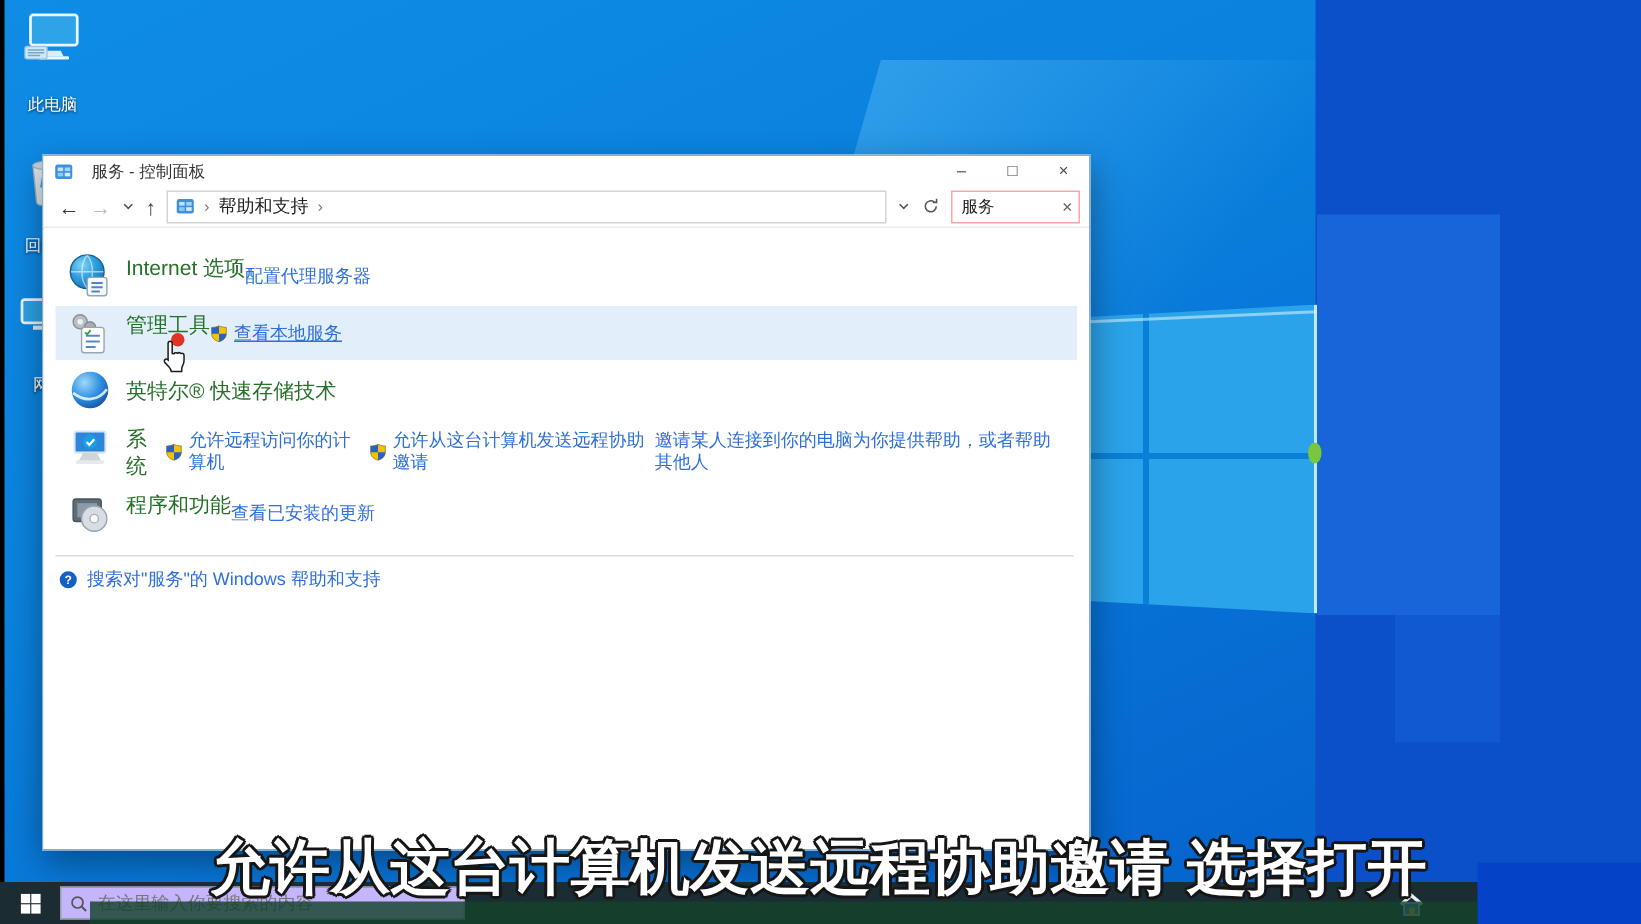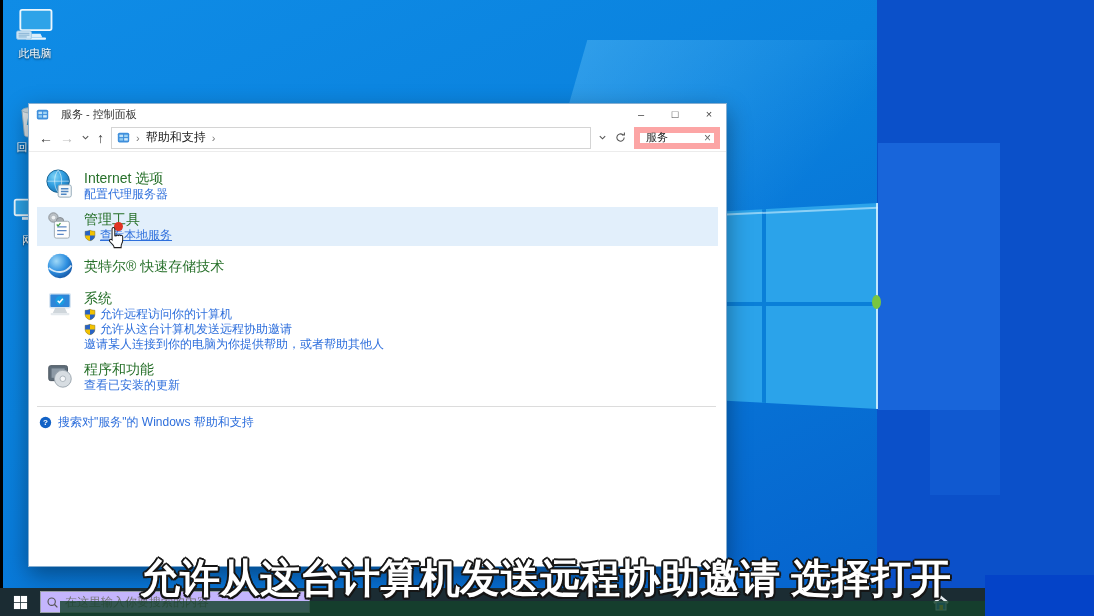--- a/index.html
+++ b/index.html
@@ -20,21 +20,21 @@
   .logo-pane .vbar { position:absolute; left:74px; top:0; width:4px; height:100%; background:#0a7fd8; }
   .logo-pane .hbar { position:absolute; left:0; top:99px; width:100%; height:4px; background:#0a7fd8; }
   .logo-pane .edge { position:absolute; right:0; top:0; width:2px; height:100%; background:rgba(220,245,255,.85); }
   .logo-pane .topedge { position:absolute; left:0; top:8px; width:100%; height:2px; background:rgba(220,245,255,.55); transform:rotate(-2.5deg); }
   .green-dot { position:absolute; left:872px; top:295px; width:9px; height:14px; border-radius:50%; background:#79c63f; }
   .left-strip { position:absolute; left:0; top:0; width:3px; height:616px; background:#000; }
 
   
   .dicon { position:absolute; width:58px; text-align:center; z-index:1; cursor:pointer; }
   .dicon svg { width:44px; height:37px; display:block; margin:0 auto; }
-  .dicon .dlabel { margin-top:2px; font-size:11px; color:#fff; text-shadow:0 1px 2px rgba(0,0,0,.75); }
+  .dicon .dlabel { margin-top:18px; font-size:11px; color:#fff; text-shadow:0 1px 2px rgba(0,0,0,.75); }
   .dicon-0 { left:6px; top:7px; }
   .dicon-1 { left:4px; top:101px; }
   .dicon-2 { left:4px; top:194px; }
 
   
   .window { position:absolute; left:28px; top:103px; width:699px; height:464px; background:#fff;
     border:1px solid #86aed1; box-shadow:0 8px 22px rgba(0,0,0,.38); z-index:3; }
   .titlebar { height:20px; display:flex; align-items:center; padding-left:7px; background:#fff; }
   .titlebar .wicon { width:13px; height:13px; flex:none; }
   .titlebar .wicon svg { width:13px; height:13px; display:block; }
@@ -45,34 +45,34 @@
   .toolbar { height:28px; display:flex; align-items:center; gap:7px; padding:0 6px 0 10px;
     background:#fff; border-bottom:1px solid #ececec; }
   .navbtn { font-size:14px; line-height:1; color:#3a3a3a; cursor:pointer; }
   .navbtn.disabled { color:#bdbdbd; }
   .navbtn svg { display:block; }
   .addressbar { flex:1 1 auto; height:22px; border:1px solid #d4d4d4; display:flex; align-items:center;
     padding:0 5px; font-size:12px; color:#222; background:#fff; cursor:text; }
   .addressbar .aicon svg { width:13px; height:13px; display:block; }
   .addressbar .sep { color:#777; margin:0 6px; font-size:11px; }
   .crumb { cursor:pointer; }
-  .searchbox { width:86px; height:22px; border:6px solid #fca5a5; display:flex; align-items:center;
+  .searchbox { width:86px; height:22px; border:1px solid #fca5a5; display:flex; align-items:center;
     padding:0 4px 0 6px; background:#fff; }
   .searchbox input { border:none; outline:none; width:58px; font-size:11px; color:#222;
     font-family:inherit; background:transparent; }
   .searchbox .clear { margin-left:auto; color:#666; font-size:12px; cursor:pointer; }
 
   .content { position:absolute; left:0; right:0; top:49px; bottom:0; background:#fff;
     padding:13px 8px 0 8px; overflow:hidden; }
   .result-row { display:flex; padding:3px 6px 3px 8px; margin-bottom:2px; }
   .result-row.hl { background:#e2effb; }
   .result-row.single { align-items:center; }
   .result-icon { width:30px; height:30px; flex:none; margin-right:9px; }
   .result-icon svg { width:30px; height:30px; display:block; }
-  .result-body { display:flex; flex-direction:column; }
+  .result-body { display:flex; }
   .result-title { font-size:14px; line-height:18px; color:#27702a; cursor:pointer; }
   .result-link { font-size:12px; line-height:15px; color:#2e6fdc; display:flex; align-items:center; gap:4px; cursor:pointer; }
   .result-link.u { text-decoration:underline; }
   .result-link .shield svg { width:12px; height:13px; display:block; }
   .divider { border-top:1px solid #dcdcdc; margin:10px 2px 7px 0; }
   .help-row { display:flex; align-items:center; gap:6px; padding-left:2px; font-size:12px; color:#2e6fdc; cursor:pointer; }
   .help-row svg { width:13px; height:13px; display:block; }
 
   
   .taskbar { position:absolute; left:0; top:588px; width:1094px; height:28px; background:#1b2c33; z-index:5; }

